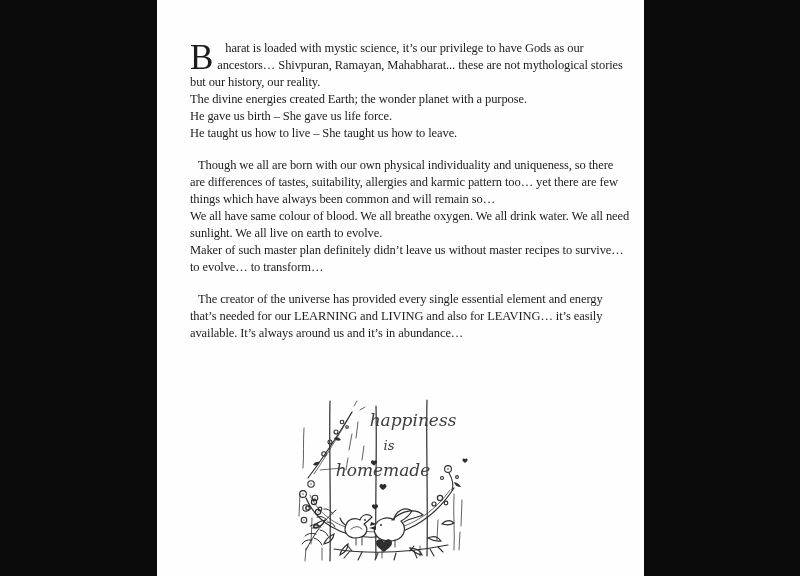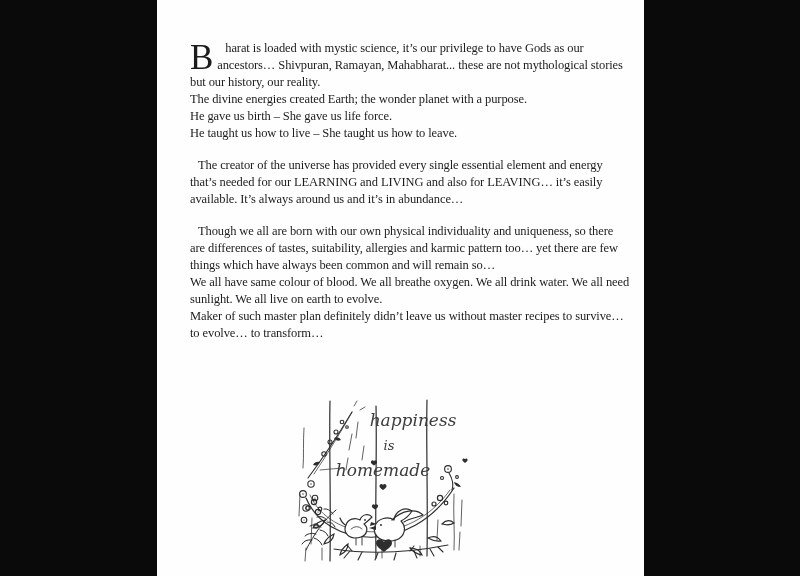--- a/index.html
+++ b/index.html
@@ -62,24 +62,24 @@
 <body>
 
 <div class="stage">
   <div class="page">
 
     <div class="text-block">
       <p class="para"><span class="dropcap">B</span><span class="ptext">harat is loaded with mystic science, it’s our privilege to have Gods as our ancestors… Shivpuran, Ramayan, Mahabharat... these are not mythological stories but our history, our reality.
 The divine energies created Earth; the wonder planet with a purpose.
 He gave us birth – She gave us life force.
 He taught us how to live – She taught us how to leave.</span></p>
-      <p class="para"><span class="ptext">The creator of the universe has provided every single essential element and energy that’s needed for our LEARNING and LIVING and also for LEAVING… it’s easily available. It’s always around us and it’s in abundance…</span></p>
       <p class="para"><span class="ptext">Though we all are born with our own physical individuality and uniqueness, so there are differences of tastes, suitability, allergies and karmic pattern too… yet there are few things which have always been common and will remain so…
 We all have same colour of blood. We all breathe oxygen. We all drink water. We all need sunlight. We all live on earth to evolve.
 Maker of such master plan definitely didn’t leave us without master recipes to survive… to evolve… to transform…</span></p>
+      <p class="para"><span class="ptext">The creator of the universe has provided every single essential element and energy that’s needed for our LEARNING and LIVING and also for LEAVING… it’s easily available. It’s always around us and it’s in abundance…</span></p>
     </div>
 
     <div class="illustration">
       <svg viewBox="0 0 196 168" width="196" height="168" xmlns="http://www.w3.org/2000/svg">
 
         <g stroke="#2e2e2e" fill="none" stroke-width="1.2" stroke-linecap="round">
           <path d="M38,3 C37,45 39,100 38,163"></path>
           <path d="M84,8 C85,50 83,110 84,160"></path>
           <path d="M135,2 C134,40 136,100 135,158"></path>
         </g>

